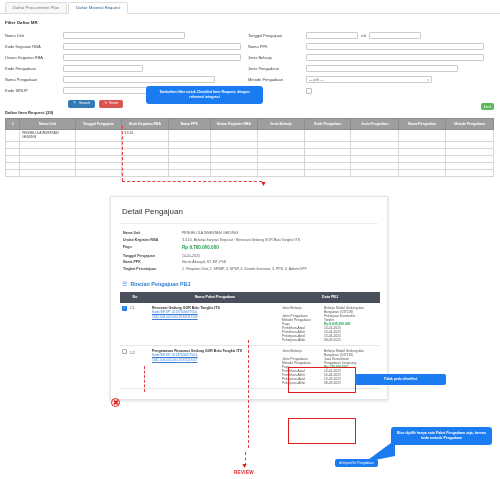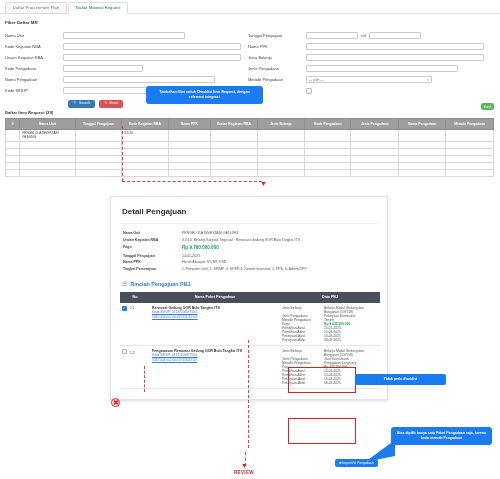--- a/index.html
+++ b/index.html
@@ -151,21 +151,21 @@
   .detail-card {
     position: absolute;
     left: 110px; top: 196px;
     width: 278px;
     background: #fff;
     border: 1px solid #e3e3e3;
     box-shadow: 0 1px 3px rgba(0,0,0,.14);
     padding: 8px 9px 10px 9px;
   }
   .detail-h1 {
-    font-size: 8px; font-weight: bold; color: #2f2f2f;
+    font-size: 8px; font-weight: normal; color: #2f2f2f;
     margin: 2px 0 7px 2px;
   }
   .hr { border-top: 1px solid #eee; margin: 0 0 6px 0; }
   .drow { display: flex; align-items: flex-start; padding: 1.2px 0; }
   .dlabel {
     font-size: 3.5px; font-weight: bold; color: #444;
     width: 62px; flex: 0 0 62px; padding-left: 3px;
   }
   .dval { font-size: 3.5px; color: #555; }
   .dval.money { color: #1e9e4a; font-weight: bold; font-size: 4.6px; }

